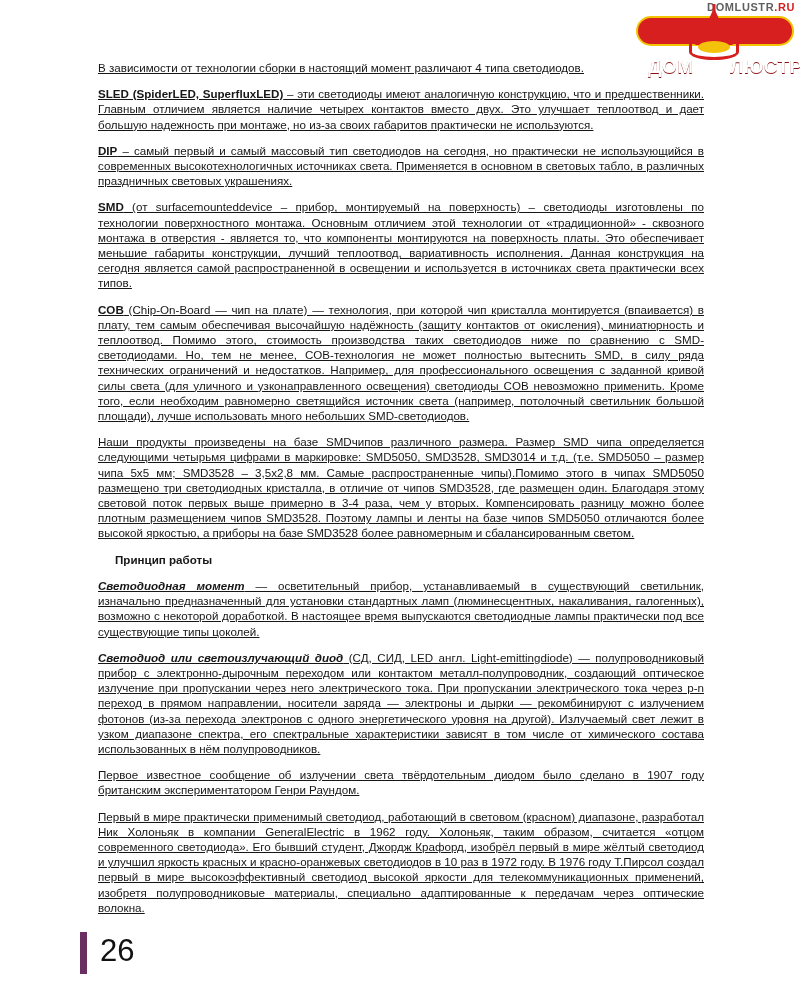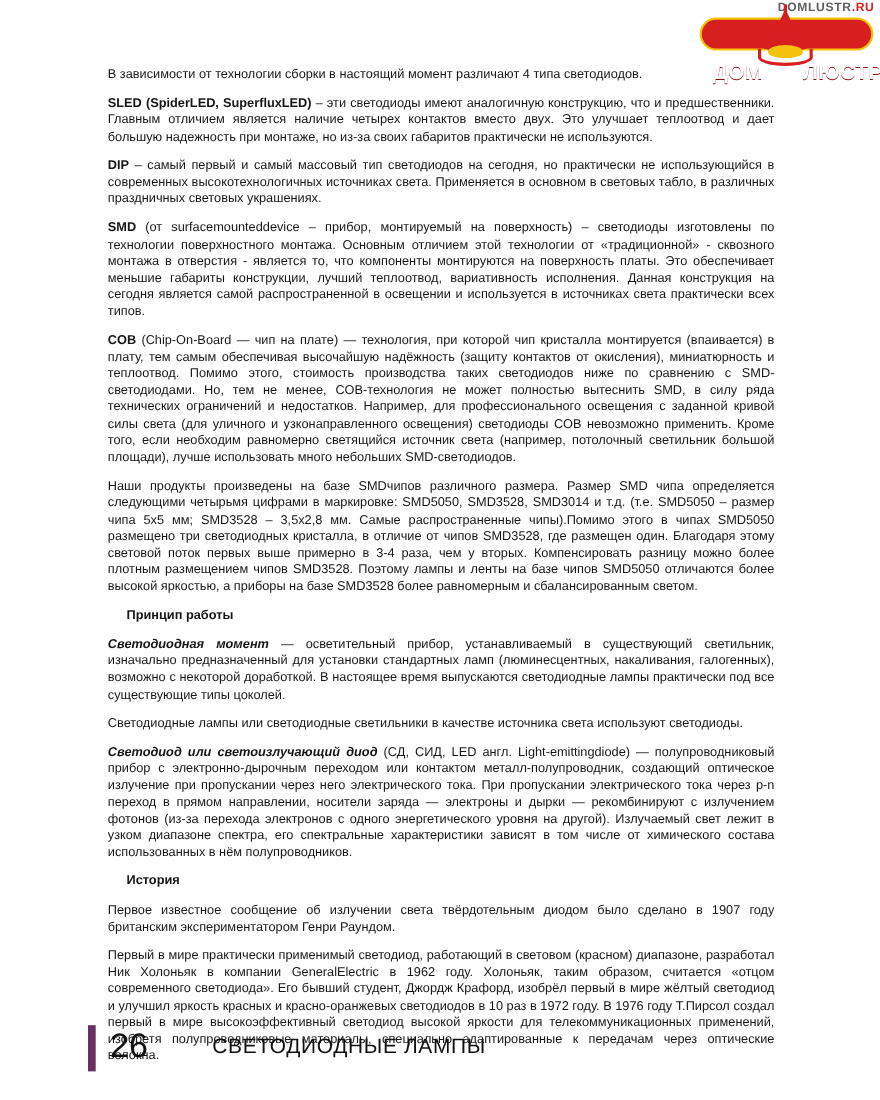--- a/index.html
+++ b/index.html
@@ -137,20 +137,21 @@
     width: 606px;
   }
   p.para {
     margin: 0 0 11px 0;
     font-size: 11.6px;
     line-height: 15.2px;
     text-align: justify;
     text-justify: inter-word;
     color: #161616;
     hyphens: none;
+    text-decoration: underline;
   }
   p.para:last-child { margin-bottom: 16px; }
   .lead { font-weight: bold; }
   .lead-it { font-weight: bold; font-style: italic; }
   h2.section-title {
     margin: 0 0 11px 0;
     font-size: 11.6px;
     line-height: 15.2px;
     font-weight: bold;
     color: #161616;
@@ -237,31 +238,28 @@
   </p>
 
   <p class="para gap-before">Наши продукты произведены на базе SMDчипов различного размера. Размер SMD чипа определяется следующими четырьмя цифрами в маркировке: SMD5050, SMD3528, SMD3014 и т.д. (т.е. SMD5050 – размер чипа 5x5 мм; SMD3528 – 3,5x2,8 мм. Самые распространенные чипы).Помимо этого в чипах SMD5050 размещено три светодиодных кристалла, в отличие от чипов SMD3528, где размещен один. Благодаря этому световой поток первых выше примерно в 3-4 раза, чем у вторых. Компенсировать разницу можно более плотным размещением чипов SMD3528. Поэтому лампы и ленты на базе чипов SMD5050 отличаются более высокой яркостью, а приборы на базе SMD3528 более равномерным и сбалансированным светом.</p>
 
   <h2 class="section-title gap-before">Принцип работы</h2>
 
   <p class="para">
     <span class="lead-it">Светодиодная момент</span><span> — осветительный прибор, устанавливаемый в существующий светильник, изначально предназначенный для установки стандартных ламп (люминесцентных, накаливания, галогенных), возможно с некоторой доработкой. В настоящее время выпускаются светодиодные лампы практически под все существующие типы цоколей.</span>
   </p>
 
-  <p class="para">Светодиодные лампы или светодиодные светильники в качестве источника света используют светодиоды.</p>
 
   <p class="para">
     <span class="lead-it">Светодиод или светоизлучающий диод</span><span> (СД, СИД, LED англ. Light-emittingdiode) — полупроводниковый прибор с электронно-дырочным переходом или контактом металл-полупроводник, создающий оптическое излучение при пропускании через него электрического тока. При пропускании электрического тока через p-n переход в прямом направлении, носители заряда — электроны и дырки — рекомбинируют с излучением фотонов (из-за перехода электронов с одного энергетического уровня на другой). Излучаемый свет лежит в узком диапазоне спектра, его спектральные характеристики зависят в том числе от химического состава использованных в нём полупроводников.</span>
   </p>
 
-  <h2 class="section-title gap-before">История</h2>
 
   <p class="para">Первое известное сообщение об излучении света твёрдотельным диодом было сделано в 1907 году британским экспериментатором Генри Раундом.</p>
 
   <p class="para">Первый в мире практически применимый светодиод, работающий в световом (красном) диапазоне, разработал Ник Холоньяк в компании GeneralElectric в 1962 году. Холоньяк, таким образом, считается «отцом современного светодиода». Его бывший студент, Джордж Крафорд, изобрёл первый в мире жёлтый светодиод и улучшил яркость красных и красно-оранжевых светодиодов в 10 раз в 1972 году. В 1976 году Т.Пирсол создал первый в мире высокоэффективный светодиод высокой яркости для телекоммуникационных применений, изобретя полупроводниковые материалы, специально адаптированные к передачам через оптические волокна.</p>
 
 </main>
 
 <div class="page-footer">
   <div class="footer-bar"></div>
   <div class="footer-pageno">26</div>
-  <div class="footer-title">СВЕТОДИОДНЫЕ ЛАМПЫ</div>
 </div>
 
 </body></html>

